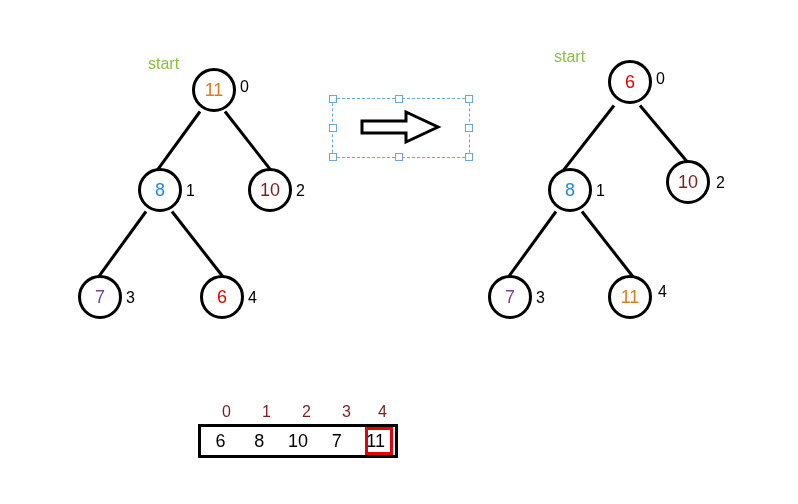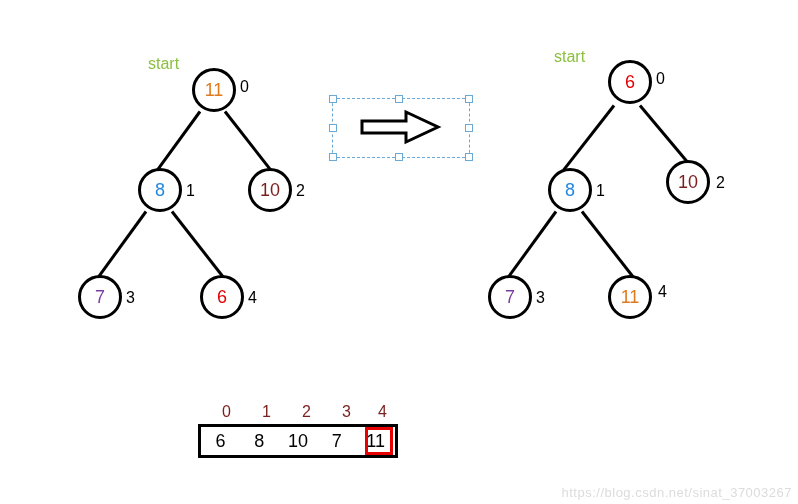--- a/index.html
+++ b/index.html
@@ -188,14 +188,13 @@
 
   <div class="array-box" style="left:198px; top:424px; width:200px; height:34px;">
     <div class="array-cell">6</div>
     <div class="array-cell">8</div>
     <div class="array-cell">10</div>
     <div class="array-cell">7</div>
     <div class="array-cell">11</div>
   </div>
   <div class="highlight-cell" style="left:365px; top:427px; width:28px; height:28px;"></div>
 
-  <div class="watermark">https://blog.csdn.net/sinat_37003267</div>
 </div>
 
 </body></html>

